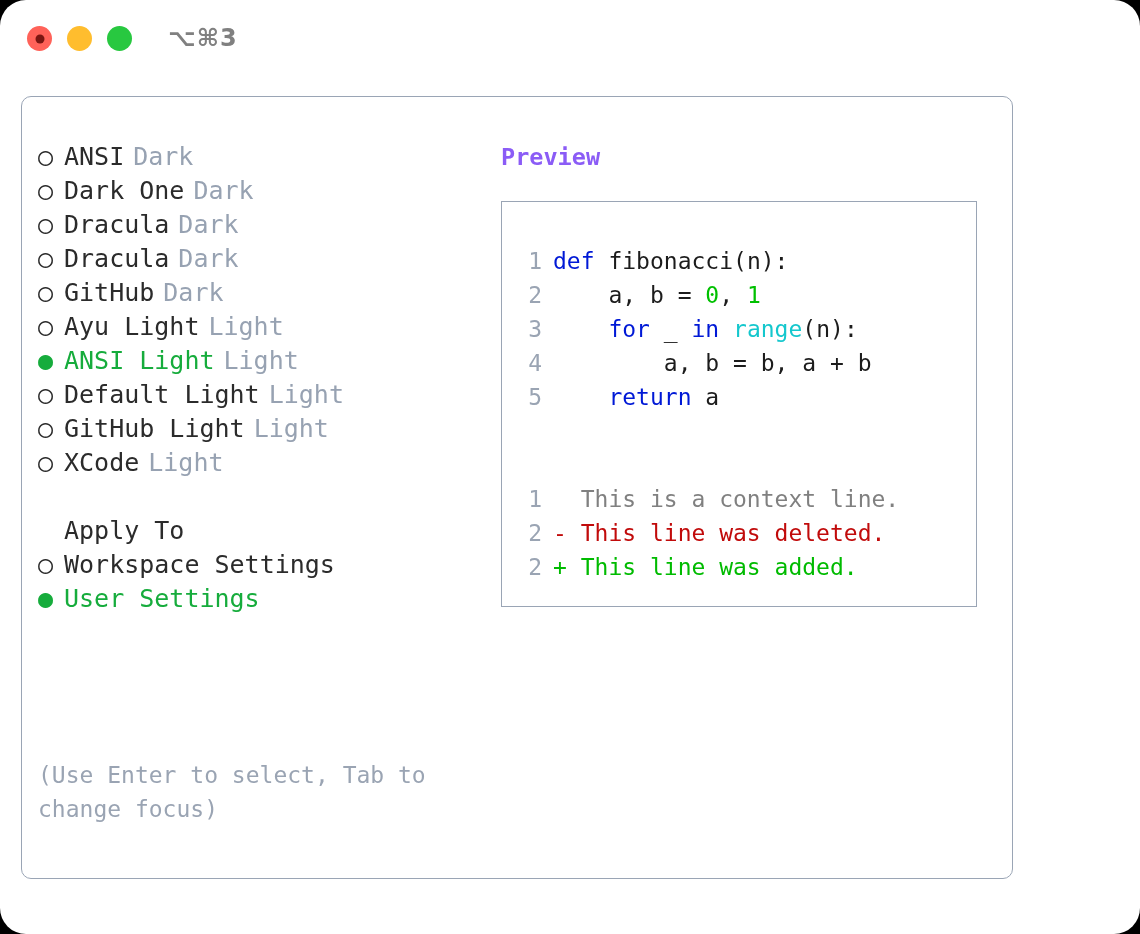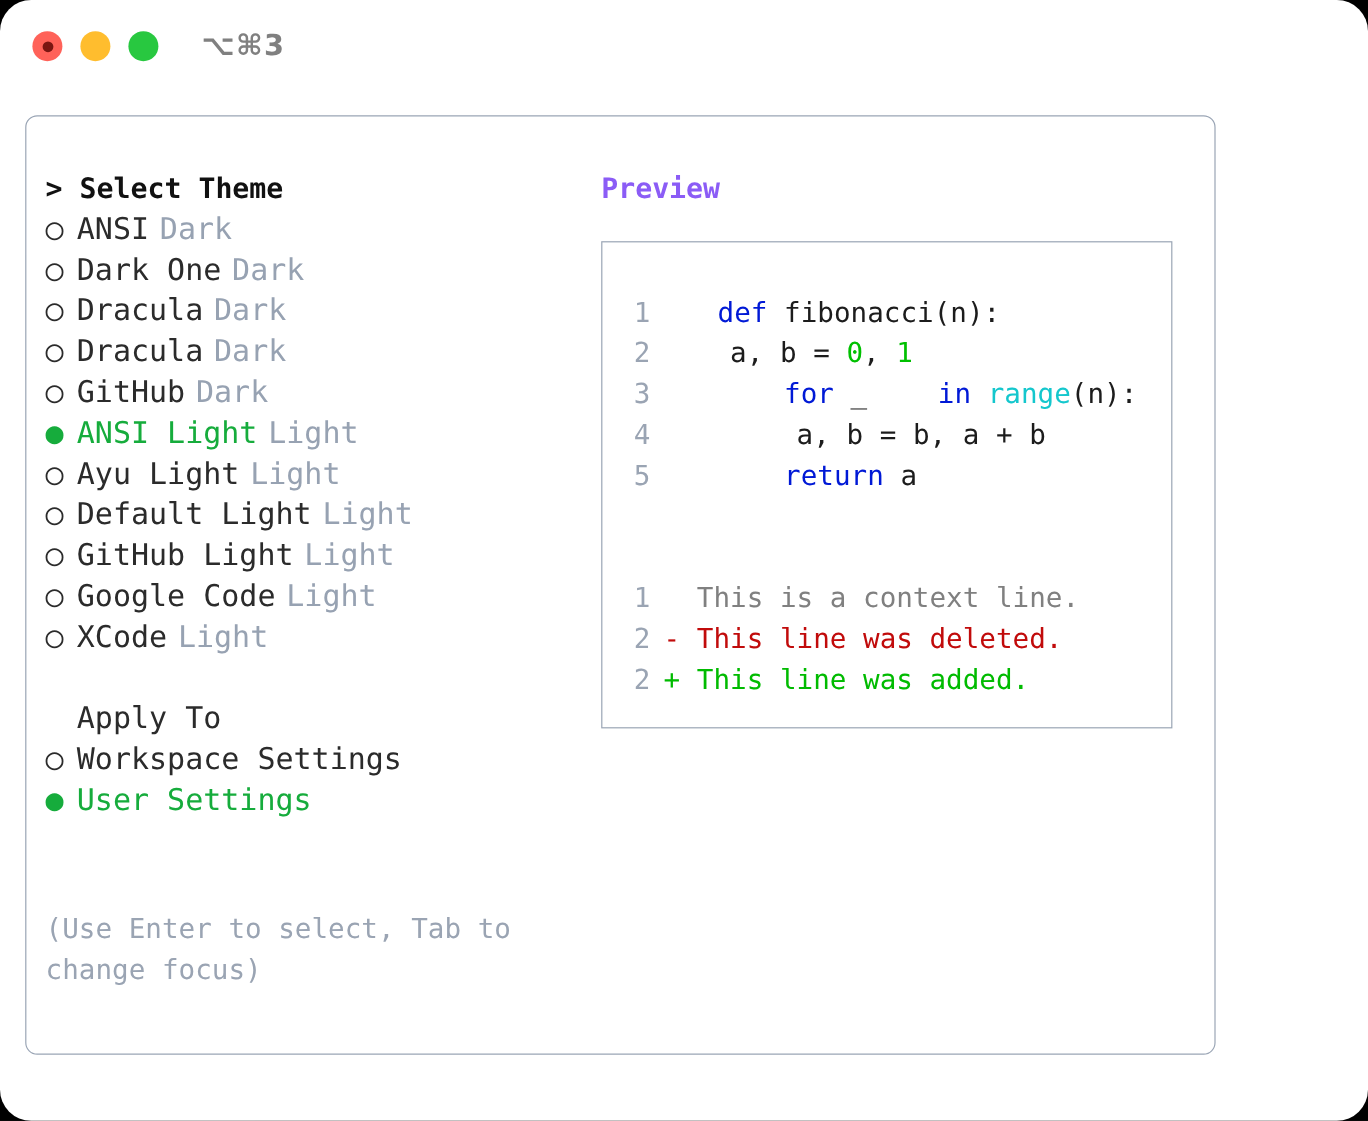--- a/index.html
+++ b/index.html
@@ -149,21 +149,21 @@
     white-space: pre;
   }
   .cl { height: 34px; }
   .ln {
     display: inline-block;
     width: 26px;
     text-align: right;
     color: #9aa4b3;
   }
   .gap { display: inline-block; width: 11px; }
-  .kw   { color: #0019d6; margin-left: 45px; }
+  .kw   { color: #0019d6; }
   .fn   { color: #14c7cd; margin-top: 12px; }
   .num  { color: #00c000; }
   .plain{ color: #1c1c1c; }
   .ctx  { color: #808080; }
   .del  { color: #c10b0b; }
   .add  { color: #00bb00; }
   .blank-line { height: 34px; }
 </style>
 </head>
 <body>
@@ -176,33 +176,31 @@
     </div>
     <div class="dot yellow"></div>
     <div class="dot green"></div>
     <div id="window-title">⌥⌘3</div>
   </div>
 
   <div id="panel">
 
     <div id="left-col">
 
-      <div class="row section-head">&gt; Select Theme</div>
 
       <div id="theme-list">
           <div class="row"><span class="marker">○</span><span class="label">ANSI</span><span class="variant">Dark</span></div>
           <div class="row"><span class="marker">○</span><span class="label">Dark One</span><span class="variant">Dark</span></div>
           <div class="row"><span class="marker">○</span><span class="label">Dracula</span><span class="variant">Dark</span></div>
           <div class="row"><span class="marker">○</span><span class="label">Dracula</span><span class="variant">Dark</span></div>
           <div class="row"><span class="marker">○</span><span class="label">GitHub</span><span class="variant">Dark</span></div>
+          <div class="row"><span class="marker">○</span><span class="label">Ayu Light</span><span class="variant">Light</span></div>
           <div class="row selected"><span class="marker sel">●</span><span class="label">ANSI Light</span><span class="variant">Light</span></div>
-          <div class="row"><span class="marker">○</span><span class="label">Ayu Light</span><span class="variant">Light</span></div>
           <div class="row"><span class="marker">○</span><span class="label">Default Light</span><span class="variant">Light</span></div>
           <div class="row"><span class="marker">○</span><span class="label">GitHub Light</span><span class="variant">Light</span></div>
-          <div class="row"><span class="marker">○</span><span class="label">Google Code</span><span class="variant">Light</span></div>
           <div class="row"><span class="marker">○</span><span class="label">XCode</span><span class="variant">Light</span></div>
         </div>
 
       <div class="spacer-row"></div>
 
       <div class="row">
         <span class="marker"></span><span class="label">Apply To</span>
       </div>
 
       <div id="apply-to-list">

